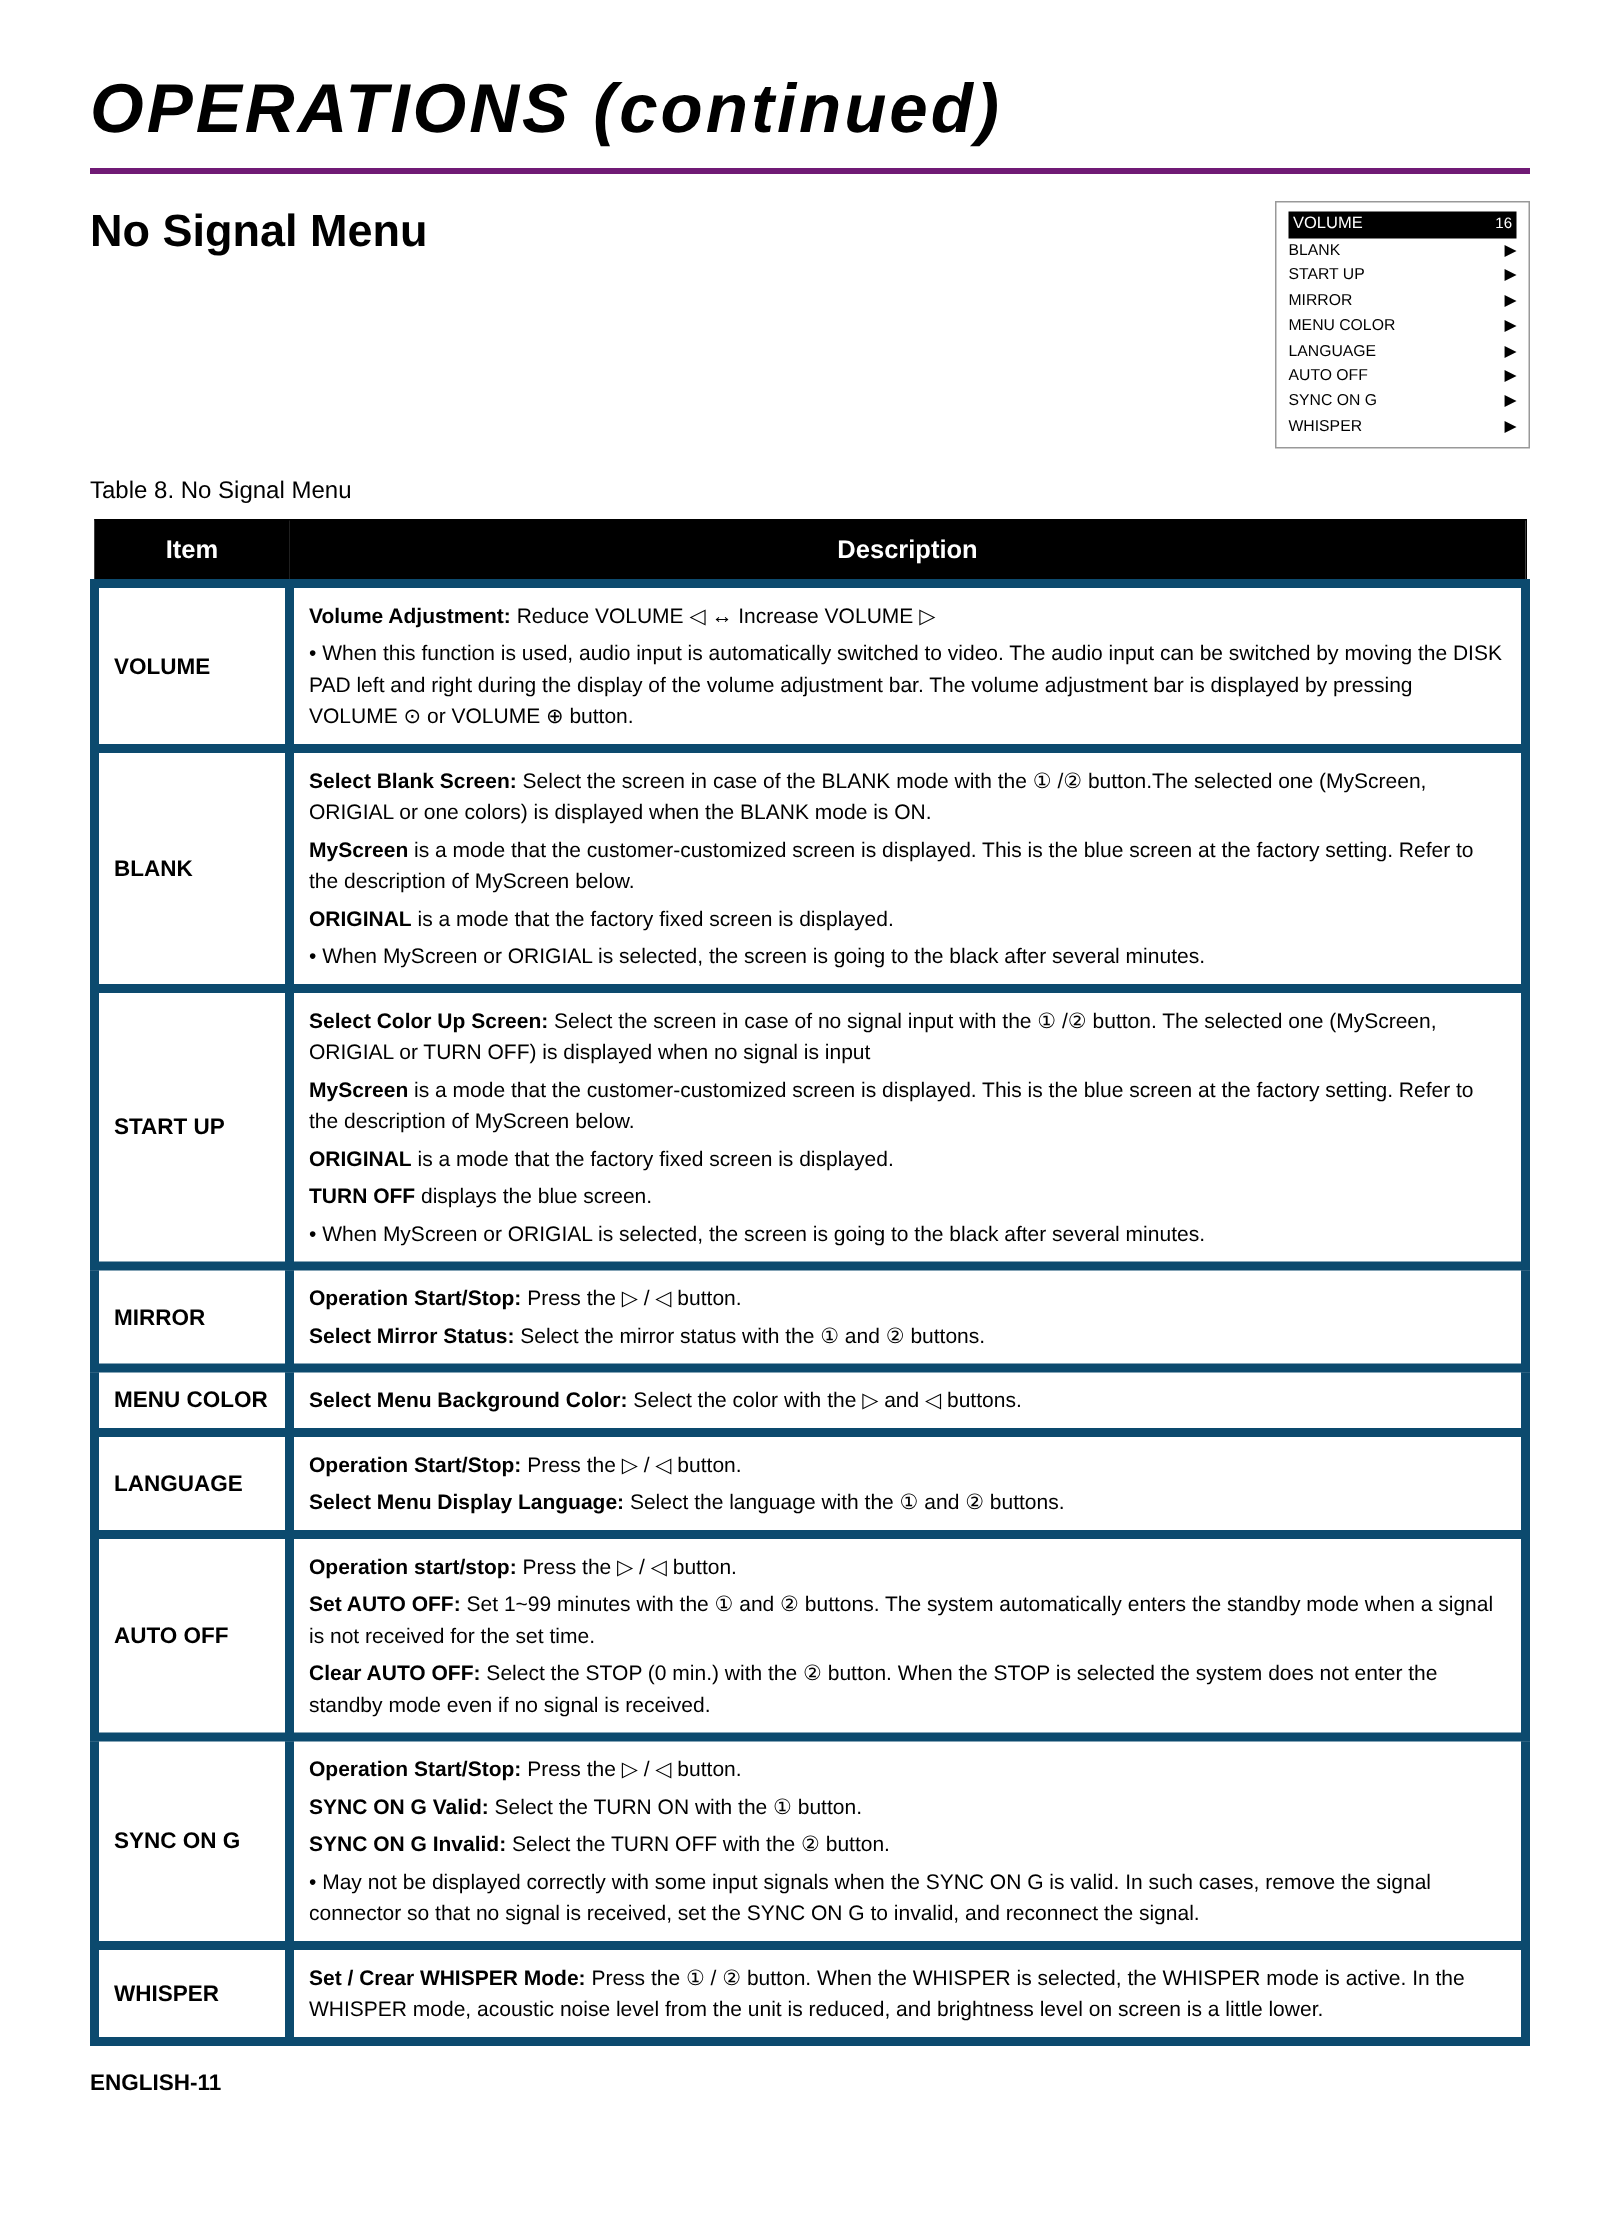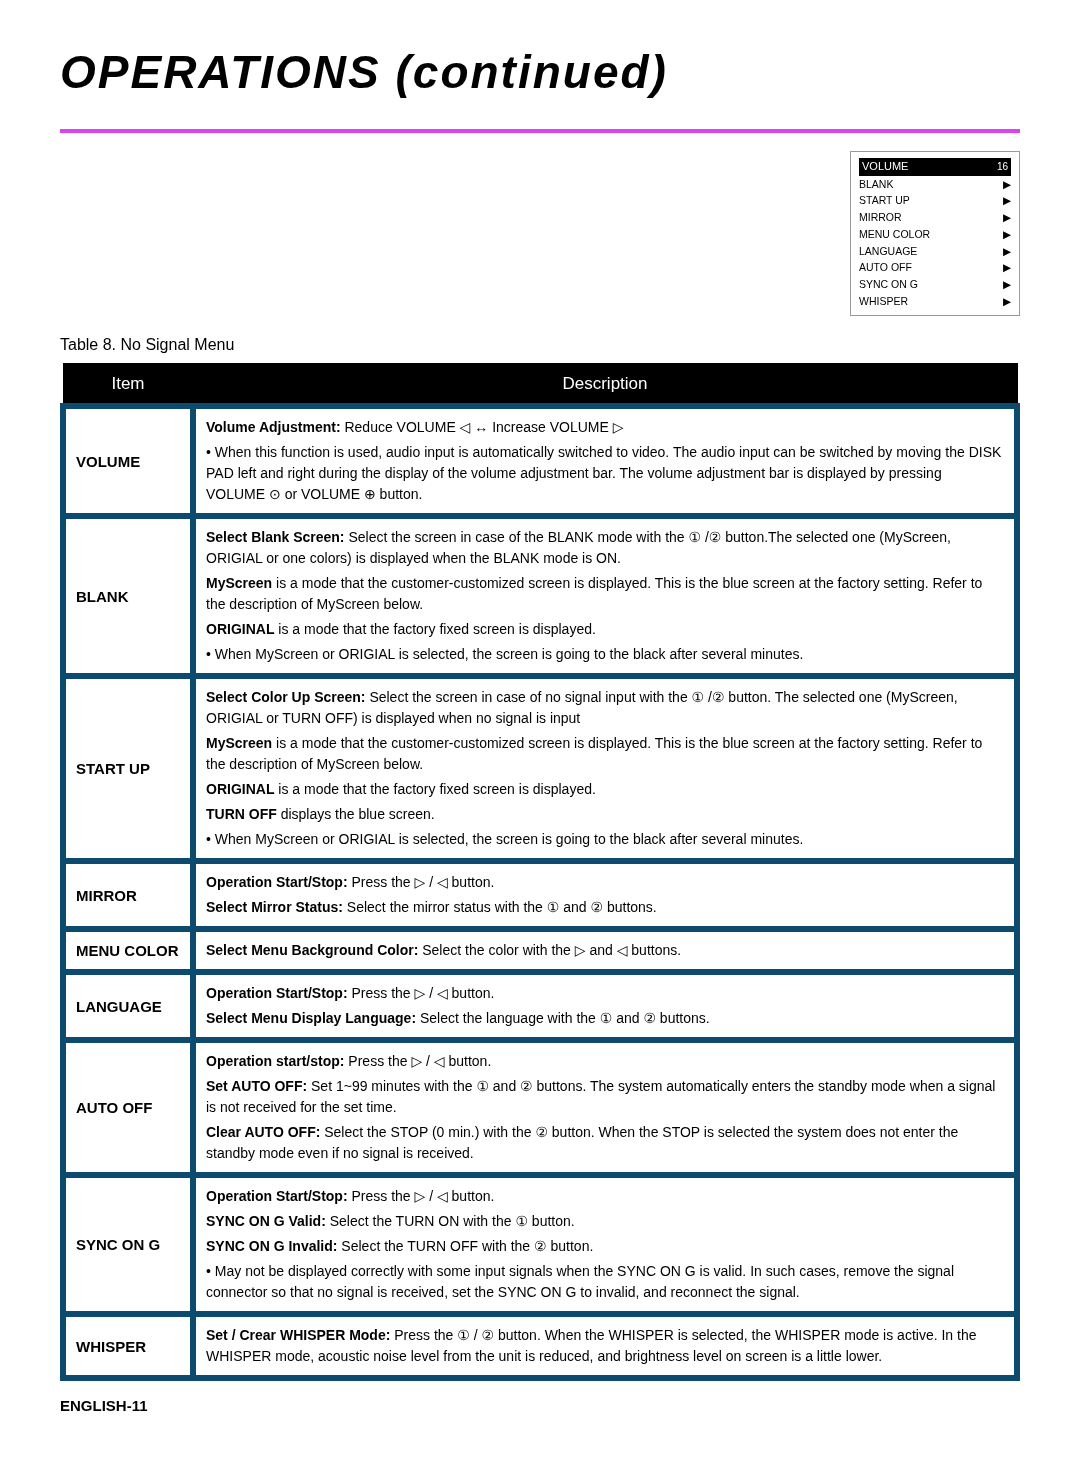--- a/index.html
+++ b/index.html
@@ -13,22 +13,22 @@
       font-size: 15px;
       line-height: 1.4;
     }
 
     .page-title {
       font-size: 46px;
       font-weight: 900;
       font-style: italic;
       letter-spacing: 2px;
       margin-bottom: 18px;
-      border-bottom: 4px solid #d946ef;
-      padding-bottom: 25px;
+      border-bottom: 4px solid #701a75;
+      padding-bottom: 8px;
       font-family: 'Arial Black', Arial, sans-serif;
     }
 
     .section-title {
       font-size: 30px;
       font-weight: 900;
       margin-bottom: 12px;
       font-family: 'Arial Black', Arial, sans-serif;
     }
 
@@ -97,21 +97,21 @@
       border-collapse: collapse;
       font-size: 14.5px;
     }
 
     thead tr th {
       background: #000;
       color: #fff;
       padding: 8px 12px;
       text-align: center;
       font-size: 17px;
-      font-weight: normal;
+      font-weight: bold;
       border: 1px solid #000;
     }
 
     tbody tr td {
       border: 6px solid #0c4a6e;
       padding: 8px 10px;
       vertical-align: top;
     }
 
     tbody tr td:first-child {
@@ -144,20 +144,21 @@
       margin-top: 14px;
     }
   </style>
 </head>
 <body>
 
 <div class="page-title">OPERATIONS (continued)</div>
 
 <div class="intro-area">
   <div style="flex:1;">
+    <div class="section-title">No Signal Menu</div>
   </div>
   <div class="menu-screenshot">
     <div class="menu-row active">
       <span>VOLUME</span>
       <span class="volume-bar">
           <span class="bar"></span>
           <span style="font-size:10px;margin-left:4px;">16</span>
         </span>
     </div>
     <div class="menu-item-row">

